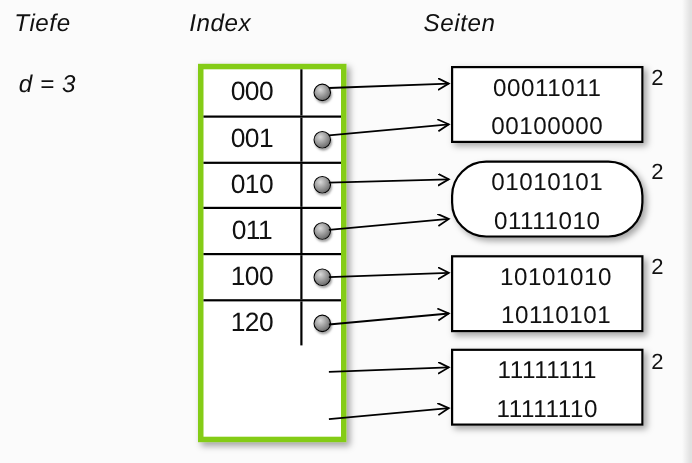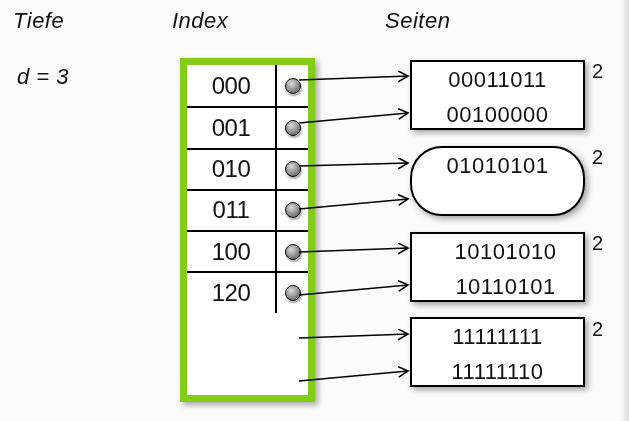--- a/index.html
+++ b/index.html
@@ -28,21 +28,21 @@
   .hdr-seiten { left: 385px; top: 8px; }
   .global-depth {
     position: absolute; left: 17px; top: 64px;
     font-size: 22px; font-weight: 500; letter-spacing: 0.5px; font-style: italic;
   }
   
   .index-table {
     position: absolute; left: 180px; top: 58px;
     width: 135px; height: 344px;
     box-sizing: border-box;
-    border: 7px solid #84cc16;
+    border: 5px solid #84cc16;
     background: #fff;
     display: grid;
     grid-template-rows: repeat(8, 1fr);
     box-shadow: 3px 3px 6px rgba(0,0,0,0.35);
   }
   .index-row { display: grid; grid-template-columns: 88px 1fr; }
   .index-row + .index-row { border-top: 2px solid #000; }
   .cell-label {
     display: flex; align-items: center; justify-content: center;
     font-size: 24px; letter-spacing: -0.5px; font-weight: 500;
@@ -155,20 +155,21 @@
     <line x1="299" y1="338" x2="408" y2="334" stroke="#000" stroke-width="1.6" marker-end="url(#arrowhead)"></line>
     <line x1="299" y1="381" x2="408" y2="371" stroke="#000" stroke-width="1.6" marker-end="url(#arrowhead)"></line>
   </svg>
 
   <div class="page page-0">
     <div class="page-line">00011011</div>
     <div class="page-line">00100000</div>
   </div>
   <div class="page page-1">
     <div class="page-line">01010101</div>
+    <div class="page-line">01111010</div>
   </div>
   <div class="page page-2">
     <div class="page-line">10101010</div>
     <div class="page-line">10110101</div>
   </div>
   <div class="page page-3">
     <div class="page-line">11111111</div>
     <div class="page-line">11111110</div>
   </div>
 

